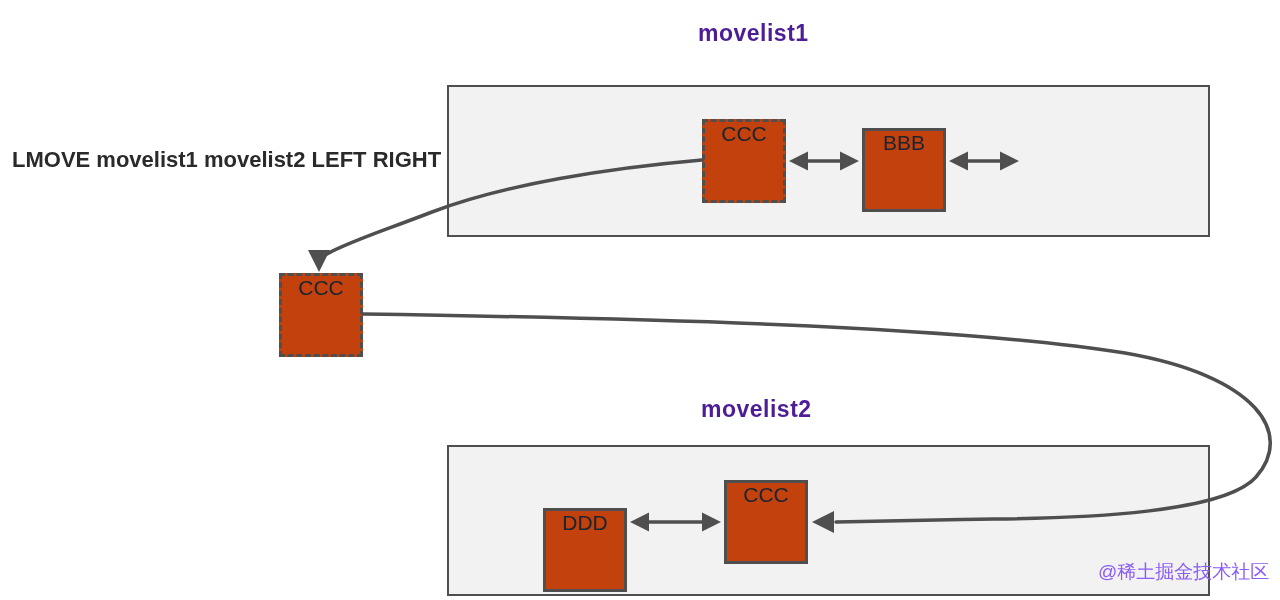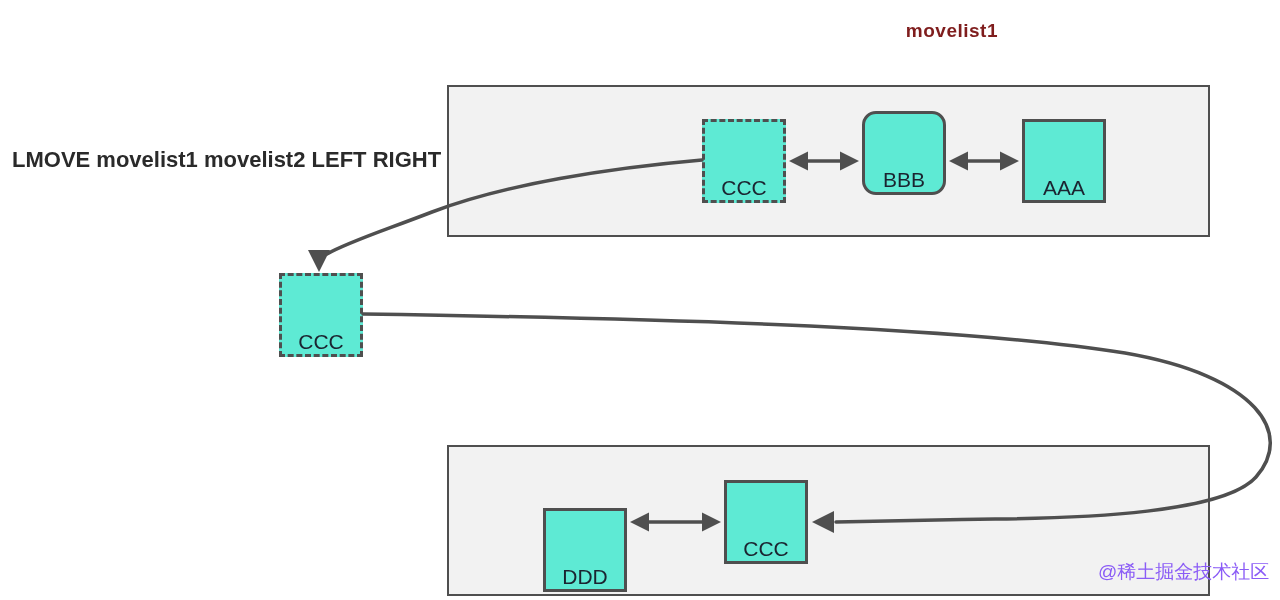--- a/index.html
+++ b/index.html
@@ -15,53 +15,53 @@
     position: absolute;
     box-sizing: border-box;
     background: #f2f2f2;
     border: 2px solid #4f4f4f;
   }
   .container-movelist1 { left: 447px; top: 85px;  width: 763px; height: 152px; }
   .container-movelist2 { left: 447px; top: 445px; width: 763px; height: 151px; }
   .list-title {
     position: absolute;
     width: 300px;
-    text-align: right;
-    font-size: 19px;
+    text-align: left;
+    font-size: 23px;
     font-weight: 700;
-    color: #7f1d1d;
+    color: #4c1d95;
     letter-spacing: 0.5px;
   }
   .title-movelist1 { left: 698px; top: 20px; }
   .title-movelist2 { left: 701px; top: 396px; }
   .command-text {
     position: absolute;
     left: 12px; top: 147px;
     font-size: 22px;
     font-weight: 600;
     color: #2a2a2a;
     white-space: nowrap;
     text-align: center;
   }
   .node {
     position: absolute;
     box-sizing: border-box;
     width: 84px; height: 84px;
-    background: #5eead4;
+    background: #c2410c;
     border: 3px solid #4f4f4f;
     display: flex;
-    align-items: flex-end;
+    align-items: flex-start;
     justify-content: center;
     font-size: 21px;
     color: #1b2430;
     z-index: 2;
   }
   .node.dashed { border-style: dashed; }
   .node-m1-ccc { left: 702px;  top: 119px; }
-  .node-m1-bbb { left: 862px;  top: 111px; border-radius: 14px; }
+  .node-m1-bbb { left: 862px;  top: 128px; }
   .node-m1-aaa { left: 1022px; top: 119px; }
   .node-moved  { left: 279px;  top: 273px; }
   .node-m2-ddd { left: 543px;  top: 480px; margin-top: 28px; }
   .node-m2-ccc { left: 724px;  top: 480px; }
   .arrow-layer {
     position: absolute;
     left: 0; top: 0;
     width: 1280px; height: 600px;
     z-index: 5;
     pointer-events: none;
@@ -83,28 +83,26 @@
   <div class="command-text">LMOVE movelist1 movelist2 LEFT RIGHT</div>
 
   <div class="list-title title-movelist1">movelist1</div>
   <div class="list-container container-movelist1"></div>
   <div class="node dashed node-m1-ccc">
     <span>CCC</span>
   </div>
   <div class="node node-m1-bbb">
     <span>BBB</span>
   </div>
-  <div class="node node-m1-aaa">
-    <span>AAA</span>
-  </div>
 
   <div class="node dashed node-moved">
     <span>CCC</span>
   </div>
 
+  <div class="list-title title-movelist2">movelist2</div>
   <div class="list-container container-movelist2"></div>
   <div class="node node-m2-ddd">
     <span>DDD</span>
   </div>
   <div class="node node-m2-ccc">
     <span>CCC</span>
   </div>
 
   <svg class="arrow-layer" viewBox="0 0 1280 600" xmlns="http://www.w3.org/2000/svg">
 

